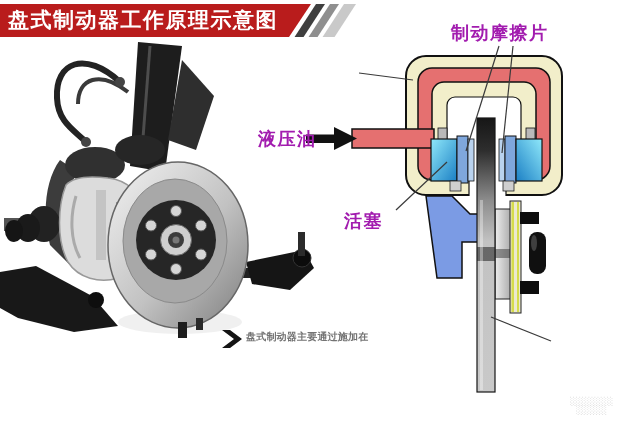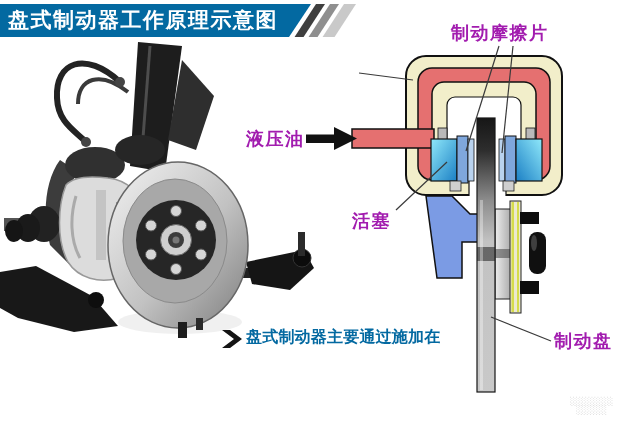--- a/index.html
+++ b/index.html
@@ -3,41 +3,41 @@
 <meta charset="utf-8">
 <style>
   html,body{margin:0;padding:0;background:#888;}
   .canvas{
     position:relative;width:640px;height:427px;background:#ffffff;
     overflow:hidden;font-family:"DejaVu Sans",sans-serif;
   }
   
   .title-bar{
     position:absolute;left:0;top:4px;width:320px;height:33px;
-    background:#0369a1;
+    background:#b91c1c;
     clip-path:polygon(0 0,311px 0,289px 100%,0 100%);
   }
   .title-bar span{
     display:block;line-height:33px;padding-left:8px;
     color:#ffffff;font-weight:bold;font-size:21px;letter-spacing:1.5px;
     white-space:nowrap;
   }
   .stripe{position:absolute;top:4px;height:33px;transform:skewX(-33deg);transform-origin:0 0;}
   .s1{left:316px;width:9px;background:#3f3f3f;}
   .s2{left:330px;width:9px;background:#8f8f8f;}
   .s3{left:344px;width:12px;background:#c9c9c9;}
   
   .lbl{
     position:absolute;font-weight:bold;font-size:18px;letter-spacing:1.5px;
     color:#a21caf;white-space:nowrap;line-height:22px;
   }
   
   .desc{position:absolute;left:246px;top:327px;width:200px;}
   .desc div{
-    font-size:16px;font-weight:bold;color:#0369a1;line-height:19.5px;
+    font-size:10px;font-weight:bold;color:#737373;line-height:19.5px;
     letter-spacing:0.2px;white-space:nowrap;
   }
   .watermark{
     position:absolute;left:570px;top:397px;color:#dcdcdc;font-size:8px;
     line-height:9px;filter:blur(0.7px);text-align:center;
   }
   svg{position:absolute;left:0;top:0;}
 </style>
 </head>
 <body>
@@ -205,23 +205,22 @@
   </svg>
 
   <div class="title-bar">
     <span>盘式制动器工作原理示意图</span>
   </div>
   <div class="stripe s1"></div>
   <div class="stripe s2"></div>
   <div class="stripe s3"></div>
 
   <div class="lbl" style="left:451px;top:22px;">制动摩擦片</div>
-  <div class="lbl" style="left:246px;top:128px;font-family:Liberation Serif, serif;">液压油</div>
-  <div class="lbl" style="left:352px;top:210px;">活塞</div>
-  <div class="lbl" style="left:554px;top:330px;">制动盘</div>
+  <div class="lbl" style="left:258px;top:128px;font-family:Liberation Serif, serif;">液压油</div>
+  <div class="lbl" style="left:344px;top:210px;">活塞</div>
 
   <div class="desc">
     <div>盘式制动器主要通过施加在</div>
   </div>
 
   <div class="watermark">
     <div>░░░░░░░</div>
     <div>░░░░░</div>
   </div>
 

